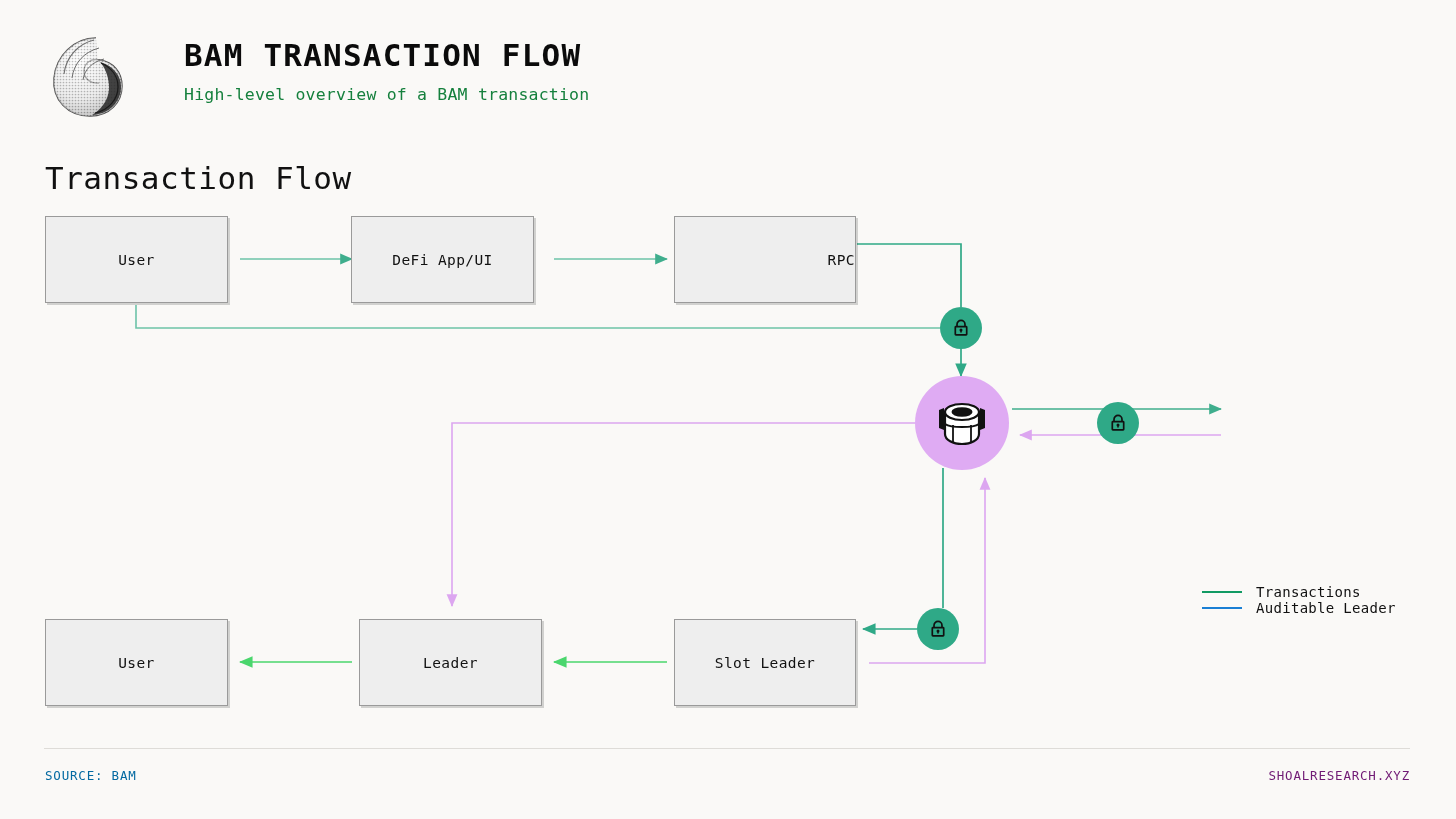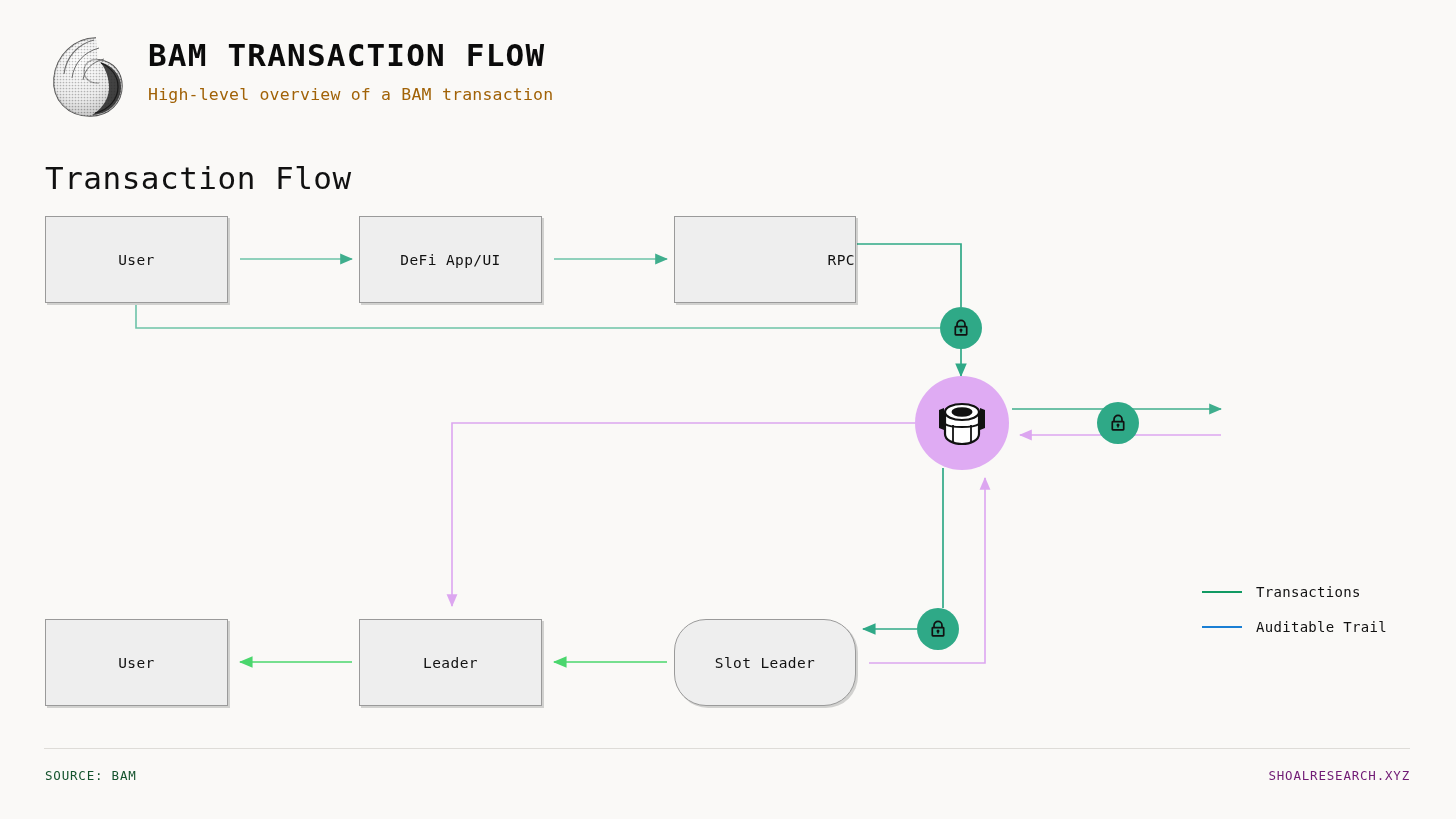--- a/index.html
+++ b/index.html
@@ -14,28 +14,28 @@
     color: #111111;
     overflow: hidden;
   }
 
   
   #header {
     position: absolute; left: 44px; top: 28px;
     display: flex; align-items: flex-start; gap: 20px;
   }
   #shell-logo { width: 84px; height: 92px; flex: 0 0 auto; margin-top: 2px; }
-  #header-text { padding-top: 10px; }
+  #header-text { padding-top: 10px; margin-left: 36px; }
   #page-title {
     font-size: 31px; font-weight: 700; letter-spacing: 1.2px;
     line-height: 1.1; color: #0b0b0b; margin: 0;
     font-family: "DejaVu Sans Mono", "Liberation Mono", monospace;
   }
   #page-subtitle {
-    font-size: 16.5px; color: #a16207; margin-top: 13px; letter-spacing: 0.2px;
+    font-size: 16.5px; color: #15803d; margin-top: 13px; letter-spacing: 0.2px;
   }
 
   
   #section-heading {
     position: absolute; left: 45px; top: 160px;
     font-size: 31px; color: #111; letter-spacing: 0.5px;
   }
 
   
   #diagram {
@@ -57,34 +57,34 @@
     position: absolute;
     border-radius: 50%;
     display: flex; align-items: center; justify-content: center;
   }
   .lock-node { background: #2fa987; width: 42px; height: 42px; }
   .bam-node  { background: #dfabf3; width: 94px; height: 94px; }
 
   
   #legend {
     position: absolute; left: 1202px; top: 584px;
-    display: flex; flex-direction: column; gap: 19px;
+    display: flex; flex-direction: column; 
   }
   .legend-row { display: flex; align-items: center; gap: 14px; }
   .legend-swatch { width: 40px; height: 2.5px; display: block; }
   .legend-label { font-size: 14px; color: #111; letter-spacing: 0.3px; }
 
   
   #footer-rule {
     position: absolute; left: 44px; top: 748px; width: 1366px; height: 1px;
     background: #dedcd8;
   }
   #footer-left {
     position: absolute; left: 45px; top: 768px;
-    font-size: 12.5px; color: #14532d; letter-spacing: 0.8px;
+    font-size: 12.5px; color: #0369a1; letter-spacing: 0.8px;
   }
   #footer-right {
     position: absolute; right: 46px; top: 768px;
     font-size: 12.5px; color: #701a75; letter-spacing: 0.8px;
   }
 </style>
 </head>
 <body>
 
 <div id="header">
@@ -172,38 +172,38 @@
 
   <line x1="352" y1="662" x2="240" y2="662" stroke="#4ad66d" stroke-width="1.7" marker-end="url(#arrGreen)"></line>
 </svg>
 
 <div id="nodes">
 
   <div class="node-box" style="left:45px; top:216px; width:183px; height:87px;">
     <span>User</span>
   </div>
 
-  <div class="node-box" style="left:359px; top:216px; width:183px; height:87px;">
+  <div class="node-box" style="left:351px; top:216px; width:183px; height:87px;">
     <span>DeFi App/UI</span>
   </div>
 
   <div class="node-box" style="left:674px; top:216px; width:182px; height:87px;justify-content:flex-end;">
     <span>RPC</span>
   </div>
 
 
   <div class="node-box" style="left:45px; top:619px; width:183px; height:87px;">
     <span>User</span>
   </div>
 
   <div class="node-box" style="left:359px; top:619px; width:183px; height:87px;">
     <span>Leader</span>
   </div>
 
-  <div class="node-box" style="left:674px; top:619px; width:182px; height:87px;border-radius:32px;">
+  <div class="node-box" style="left:674px; top:619px; width:182px; height:87px;">
     <span>Slot Leader</span>
   </div>
 
   <div class="circle-node lock-node" style="left:940px; top:307px;">
     <svg width="20" height="20" viewBox="0 0 20 20">
       <path d="M6 8.6 V6.4 A4 4 0 0 1 14 6.4 V8.6" fill="none" stroke="#111" stroke-width="1.7"></path>
       <rect x="4.3" y="8.6" width="11.4" height="8.2" rx="0.6" fill="none" stroke="#111" stroke-width="1.7"></rect>
       <circle cx="10" cy="12" r="1.5" fill="#111"></circle>
       <rect x="9.3" y="12" width="1.4" height="2.6" fill="#111"></rect>
     </svg>
@@ -245,19 +245,19 @@
   </div>
 </div>
 
 <div id="legend">
   <div class="legend-row">
     <span class="legend-swatch" style="background:#119a63;"></span>
     <span class="legend-label">Transactions</span>
   </div>
   <div class="legend-row">
     <span class="legend-swatch" style="background:#1a7fd4;"></span>
-    <span class="legend-label">Auditable Trail</span>
+    <span class="legend-label">Auditable Leader</span>
   </div>
 </div>
 
 <div id="footer-rule"></div>
 <div id="footer-left">SOURCE: BAM</div>
 <div id="footer-right">SHOALRESEARCH.XYZ</div>
 
 </body></html>

